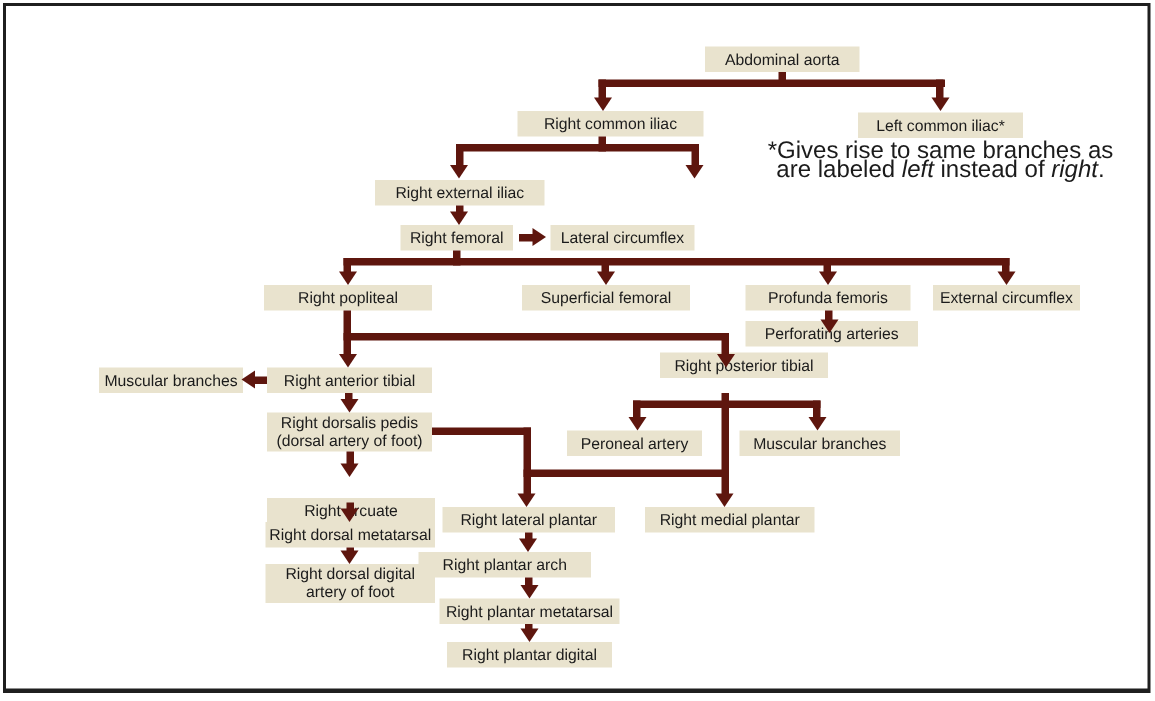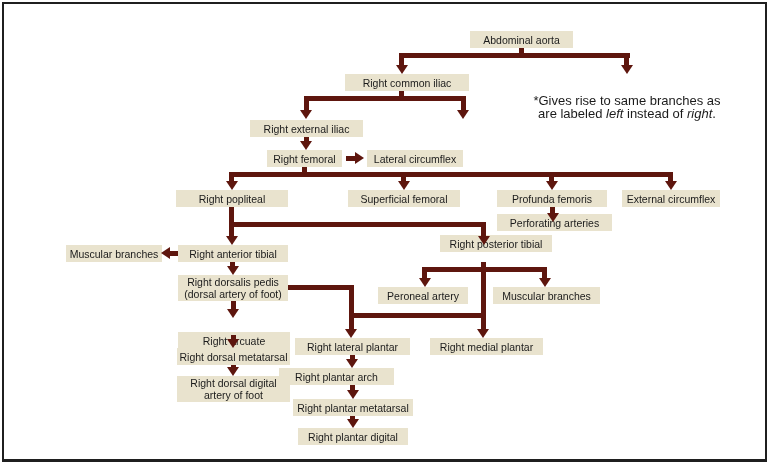--- a/index.html
+++ b/index.html
@@ -10,32 +10,33 @@
   .node{position:absolute;background:#e9e3ce;color:#1b1b1b;font-size:10.5px;line-height:12px;
         display:flex;align-items:center;justify-content:center;text-align:center;white-space:nowrap;}
   .node.two{white-space:pre-line;}
   .hline,.vline{position:absolute;background:#5e160e;}
   .ah-down{position:absolute;width:0;height:0;border-left:6px solid transparent;
            border-right:6px solid transparent;border-top:9px solid #5e160e;}
   .ah-left{position:absolute;width:0;height:0;border-top:6px solid transparent;
            border-bottom:6px solid transparent;border-right:9px solid #5e160e;}
   .ah-right{position:absolute;width:0;height:0;border-top:6px solid transparent;
             border-bottom:6px solid transparent;border-left:9px solid #5e160e;}
-  .note{position:absolute;left:507px;top:94px;width:240px;color:#1b1b1b;font-size:13px;
+  .note{position:absolute;left:507px;top:94px;width:240px;color:#1b1b1b;font-size:16px;
         line-height:13px;text-align:center;}
   .note i{font-style:italic;}
 </style>
 </head>
 <body>
 
 <div class="stage">
   <div class="frame"></div>
 
   <div class="node" style="left:470px;top:31px;width:103px;height:17px">Abdominal aorta</div>
   <div class="node" style="left:345px;top:74px;width:124px;height:17px">Right common iliac</div>
+  <div class="node" style="left:572px;top:75px;width:110px;height:17px">Left common iliac*</div>
   <div class="node" style="left:250px;top:120px;width:113px;height:17px">Right external iliac</div>
   <div class="node" style="left:267px;top:150px;width:75px;height:17px">Right femoral</div>
   <div class="node" style="left:367px;top:150px;width:96px;height:17px">Lateral circumflex</div>
   <div class="node" style="left:176px;top:190px;width:112px;height:17px">Right popliteal</div>
   <div class="node" style="left:348px;top:190px;width:112px;height:17px">Superficial femoral</div>
   <div class="node" style="left:497px;top:190px;width:110px;height:17px">Profunda femoris</div>
   <div class="node" style="left:622px;top:190px;width:98px;height:17px">External circumflex</div>
   <div class="node" style="left:497px;top:214px;width:115px;height:17px">Perforating arteries</div>
   <div class="node" style="left:66px;top:245px;width:96px;height:17px">Muscular branches</div>
   <div class="node" style="left:178px;top:245px;width:110px;height:17px">Right anterior tibial</div>

